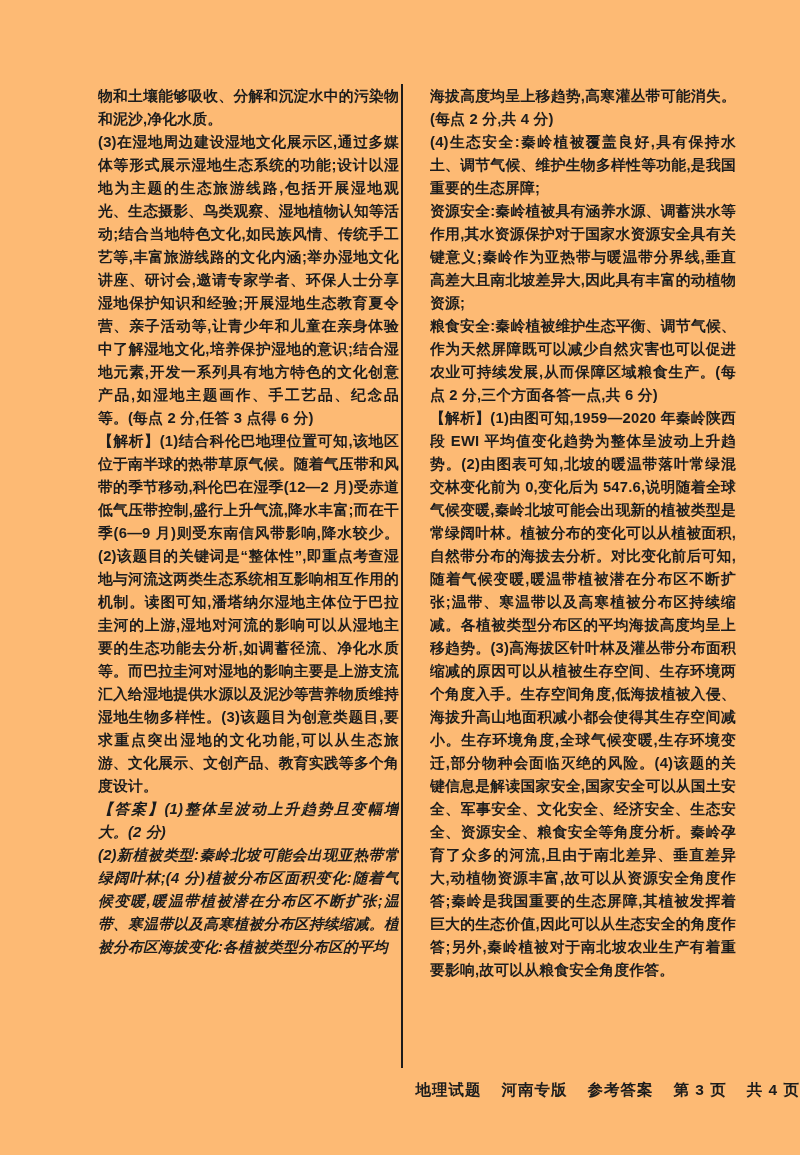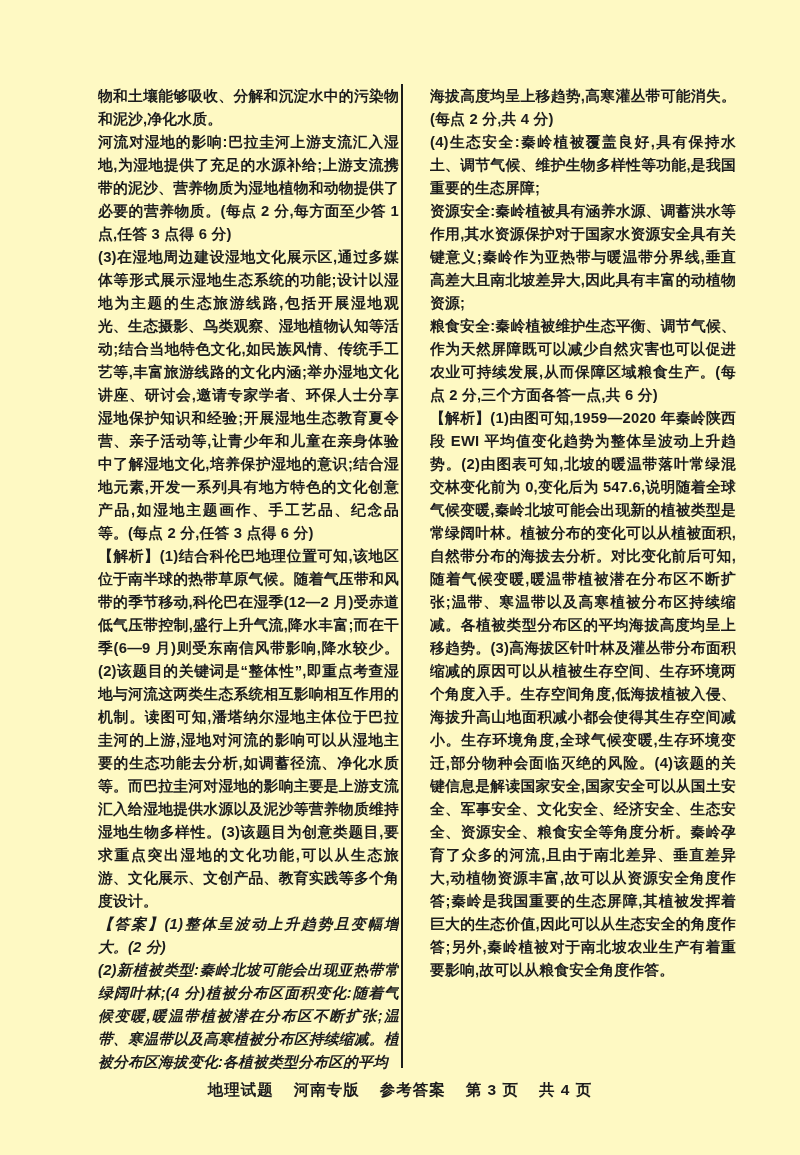--- a/index.html
+++ b/index.html
@@ -4,21 +4,21 @@
   <style>
     html, body {
       margin: 0;
       padding: 0;
       background: #ffffff;
     }
     .sheet {
       position: relative;
       width: 800px;
       height: 1155px;
-      background: #fef9c3;
+      background: #fdba74;
       font-family: "Liberation Sans", sans-serif;
       color: #1c1c1c;
       font-weight: 700;
       overflow: hidden;
     }
     .col {
       position: absolute;
       top: 85px;
       height: 988px;
       overflow: hidden;
@@ -38,36 +38,35 @@
       background: #1c1c1c;
     }
     .para { margin: 0; padding: 0; }
     .item { position: relative; font-style: italic; }
     .footer {
       position: absolute;
       top: 1080px;
       left: 0;
       width: 800px;
       display: flex;
-      justify-content: center;
+      justify-content: flex-end;
       align-items: baseline;
       gap: 20px;
       font-size: 15.5px;
       font-weight: 700;
       letter-spacing: 1px;
     }
   </style>
 </head>
 <body>
 
 <div class="sheet">
 
   <div class="col col-left">
     <p class="para">物和土壤能够吸收、分解和沉淀水中的污染物和泥沙,净化水质。</p>
-    <p class="para">河流对湿地的影响:巴拉圭河上游支流汇入湿地,为湿地提供了充足的水源补给;上游支流携带的泥沙、营养物质为湿地植物和动物提供了必要的营养物质。(每点 2 分,每方面至少答 1 点,任答 3 点得 6 分)</p>
     <p class="para">(3)在湿地周边建设湿地文化展示区,通过多媒体等形式展示湿地生态系统的功能;设计以湿地为主题的生态旅游线路,包括开展湿地观光、生态摄影、鸟类观察、湿地植物认知等活动;结合当地特色文化,如民族风情、传统手工艺等,丰富旅游线路的文化内涵;举办湿地文化讲座、研讨会,邀请专家学者、环保人士分享湿地保护知识和经验;开展湿地生态教育夏令营、亲子活动等,让青少年和儿童在亲身体验中了解湿地文化,培养保护湿地的意识;结合湿地元素,开发一系列具有地方特色的文化创意产品,如湿地主题画作、手工艺品、纪念品等。(每点 2 分,任答 3 点得 6 分)</p>
     <p class="para">【解析】(1)结合科伦巴地理位置可知,该地区位于南半球的热带草原气候。随着气压带和风带的季节移动,科伦巴在湿季(12—2 月)受赤道低气压带控制,盛行上升气流,降水丰富;而在干季(6—9 月)则受东南信风带影响,降水较少。(2)该题目的关键词是“整体性”,即重点考查湿地与河流这两类生态系统相互影响相互作用的机制。读图可知,潘塔纳尔湿地主体位于巴拉圭河的上游,湿地对河流的影响可以从湿地主要的生态功能去分析,如调蓄径流、净化水质等。而巴拉圭河对湿地的影响主要是上游支流汇入给湿地提供水源以及泥沙等营养物质维持湿地生物多样性。(3)该题目为创意类题目,要求重点突出湿地的文化功能,可以从生态旅游、文化展示、文创产品、教育实践等多个角度设计。</p>
 
     <div class="item">
 
       <p class="para">【答案】(1)整体呈波动上升趋势且变幅增大。(2 分)</p>
       <p class="para">(2)新植被类型:秦岭北坡可能会出现亚热带常绿阔叶林;(4 分)植被分布区面积变化:随着气候变暖,暖温带植被潜在分布区不断扩张;温带、寒温带以及高寒植被分布区持续缩减。植被分布区海拔变化:各植被类型分布区的平均</p>
     </div>
   </div>
 

